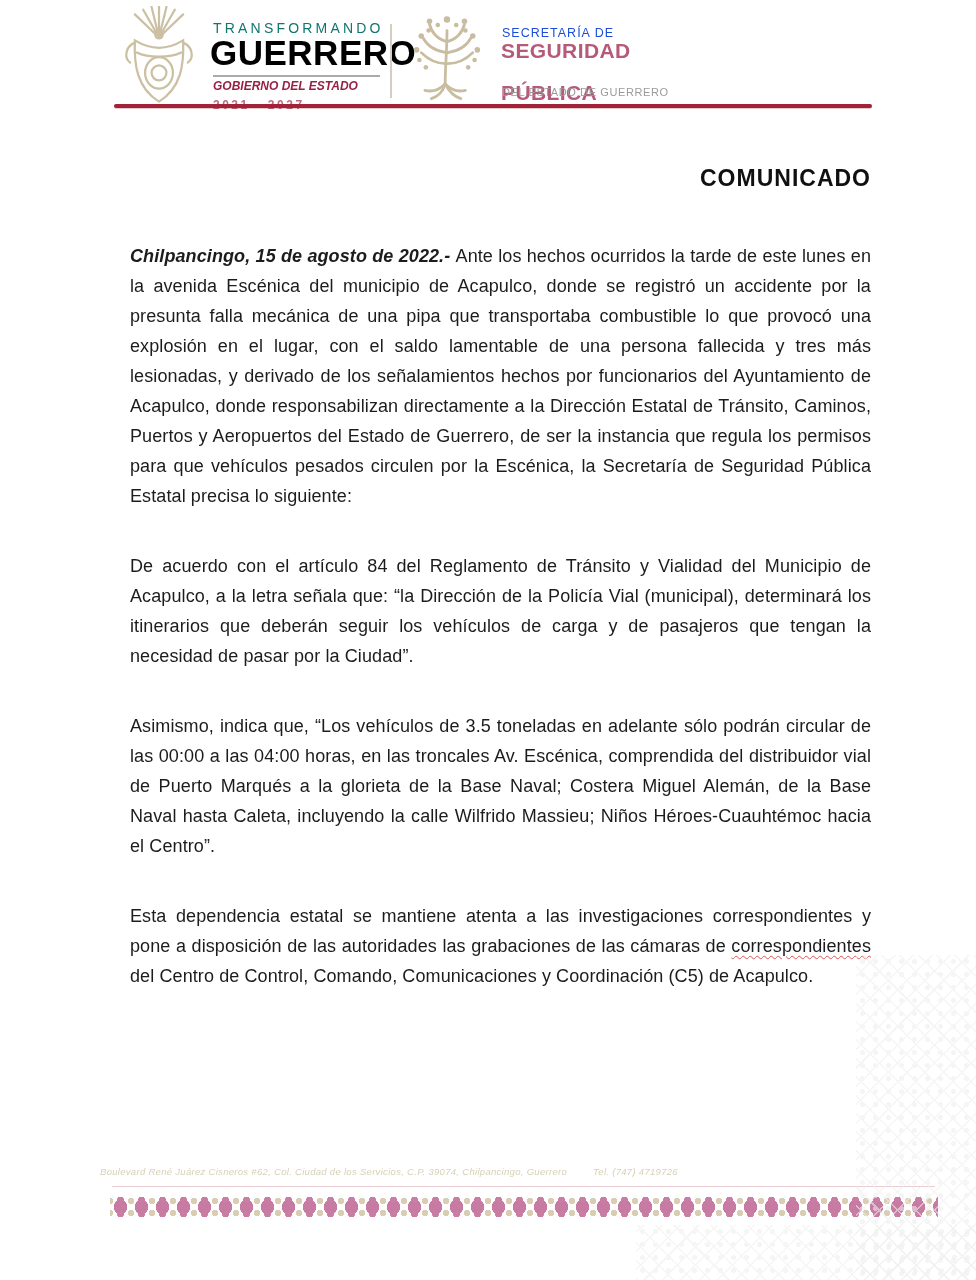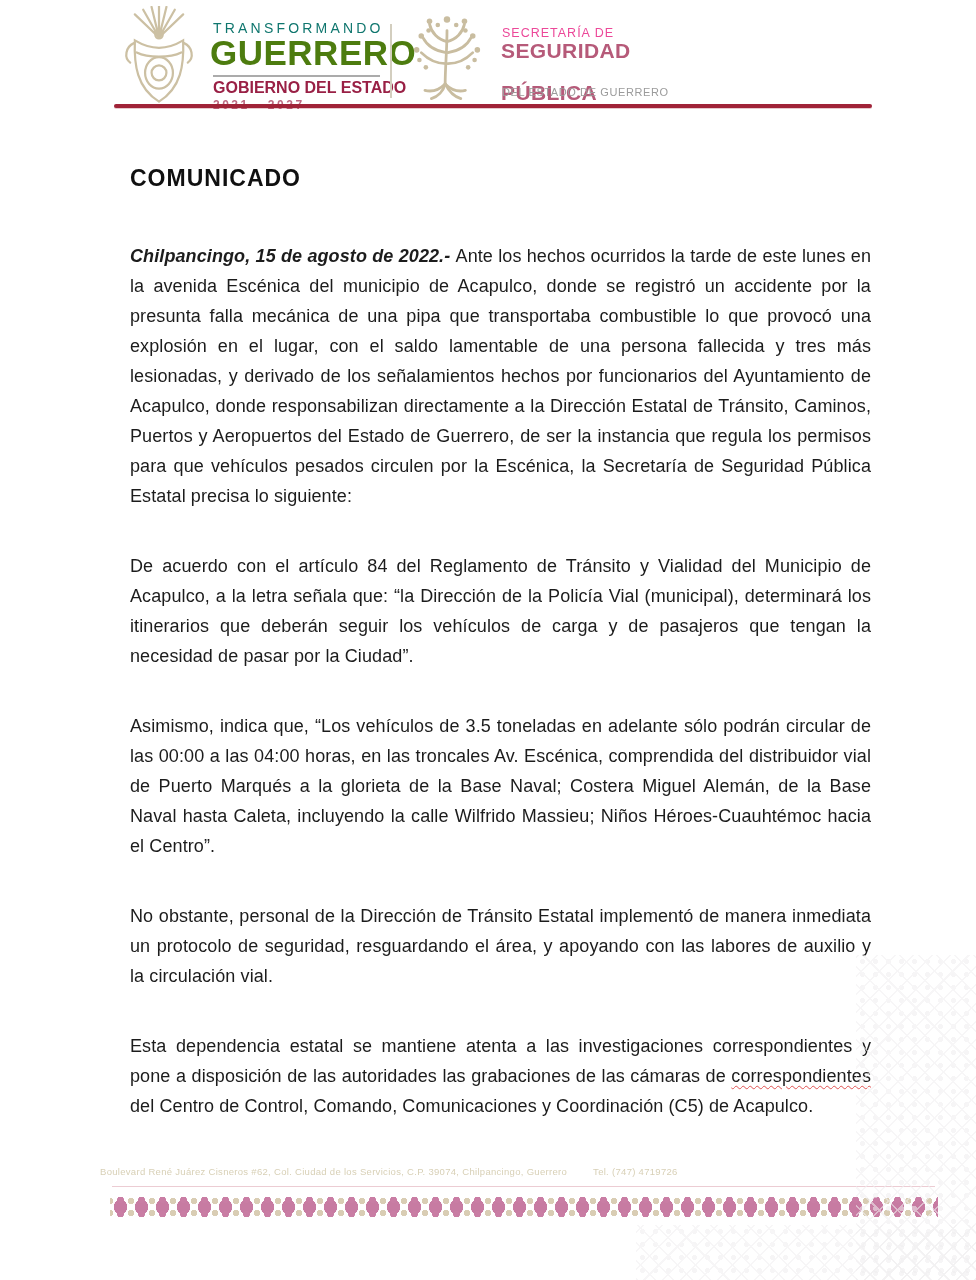--- a/index.html
+++ b/index.html
@@ -6,40 +6,40 @@
   body{
     width:976px;height:1280px;position:relative;margin:0 auto;
     background:#ffffff;overflow:hidden;
     font-family:"Liberation Sans","DejaVu Sans",sans-serif;
   }
   
   .hdr-icon{position:absolute;}
   #escudo{left:110px;top:6px;width:98px;height:104px;}
   #tree{left:400px;top:14px;width:94px;height:92px;}
   .brand-tagline{position:absolute;left:213px;top:20px;font-size:14px;letter-spacing:3.2px;color:#0f766e;font-weight:500;white-space:nowrap;}
-  .brand-name{position:absolute;left:210px;top:33px;font-size:35px;font-weight:800;color:#4d7c0f;letter-spacing:.5px;white-space:nowrap;}
+  .brand-name{position:absolute;left:210px;top:33px;font-size:35px;font-weight:800;color:#000000;letter-spacing:.5px;white-space:nowrap;}
   .brand-rule{position:absolute;left:213px;top:75px;width:167px;height:2px;background:#ababab;}
-  .brand-sub{position:absolute;left:213px;top:79px;font-size:16px;font-weight:800;color:#992045;white-space:nowrap;}
+  .brand-sub{position:absolute;left:213px;top:79px;font-size:12px;font-weight:800;color:#992045;white-space:nowrap;font-style:italic;}
   .brand-period{position:absolute;left:213px;top:98px;font-size:12px;font-weight:700;color:#bd6a82;letter-spacing:2.5px;white-space:nowrap;}
   .hdr-divider{position:absolute;left:390px;top:24px;width:2px;height:74px;background:#d3cebf;}
-  .sec-over{position:absolute;left:502px;top:26px;font-size:12.5px;color:#ec4899;letter-spacing:1px;white-space:nowrap;}
+  .sec-over{position:absolute;left:502px;top:26px;font-size:12.5px;color:#1d4ed8;letter-spacing:1px;white-space:nowrap;}
   .sec-main1{position:absolute;left:501px;top:39px;font-size:21px;font-weight:800;color:#b65a79;letter-spacing:.4px;white-space:nowrap;text-align:right;}
   .sec-main2{position:absolute;left:501px;top:61px;font-size:21px;font-weight:800;color:#b65a79;letter-spacing:.4px;white-space:nowrap;margin-top:20px;}
   .sec-sub{position:absolute;left:502px;top:86px;font-size:11px;color:#9b9b9b;letter-spacing:.6px;white-space:nowrap;}
   .hdr-redline{position:absolute;left:114px;top:104px;width:758px;height:4px;background:#a02338;border-radius:2px;box-shadow:0 1px 0 rgba(160,35,56,.25);}
   
-  .doc-title{position:absolute;left:130px;top:150px;width:741px;text-align:left;
+  .doc-title{position:absolute;left:130px;top:150px;width:741px;text-align:right;
     font-size:23px;font-weight:bold;letter-spacing:1px;color:#101010;}
   .doc-body{position:absolute;left:130px;top:241px;width:741px;}
   .doc-body p{margin:0 0 40px 0;text-align:justify;font-size:18px;line-height:30px;color:#1c1c1c;letter-spacing:.1px;}
   .doc-body p:last-child{margin-bottom:0;}
   .b{font-weight:bold;font-style:italic;}
   .wavy{text-decoration:underline;text-decoration-style:wavy;text-decoration-color:#e05252;text-decoration-thickness:1px;text-underline-offset:3px;}
   
-  .ftr-address{position:absolute;left:100px;top:1166px;font-size:9.5px;color:#d8d0b6;letter-spacing:.3px;white-space:nowrap;}
+  .ftr-address{position:absolute;left:100px;top:1166px;font-size:9.5px;color:#d8d0b6;letter-spacing:.3px;white-space:nowrap;font-style:italic;}
   .ftr-address .tel{margin-left:26px;}
   .ftr-rule{position:absolute;left:112px;top:1186px;width:823px;height:1px;background:#ecccd3;}
   .embroidery{
     position:absolute;left:110px;top:1197px;width:828px;height:20px;
     background-image:
       radial-gradient(circle 3.2px at 0px 4px,  #d9cdb4 95%, transparent),
       radial-gradient(circle 3.2px at 0px 16px, #d9cdb4 95%, transparent),
       radial-gradient(circle 3.2px at 21px 4px, #d9cdb4 95%, transparent),
       radial-gradient(circle 3.2px at 21px 16px,#d9cdb4 95%, transparent),
       radial-gradient(circle 3.4px at 10.5px 2.8px, #c97da4 95%, transparent),
@@ -123,21 +123,20 @@
 
   <div class="hdr-redline"></div>
 </div>
 
 <h1 class="doc-title">COMUNICADO</h1>
 
 <div class="doc-body">
     <p><span class="b">Chilpancingo, 15 de agosto de 2022.- </span><span>Ante los hechos ocurridos la tarde de este lunes en la avenida Escénica del municipio de Acapulco, donde se registró un accidente por la presunta falla mecánica de una pipa que transportaba combustible lo que provocó una explosión en el lugar, con el saldo lamentable de una persona fallecida y tres más lesionadas, y derivado de los señalamientos hechos por funcionarios del Ayuntamiento de Acapulco, donde responsabilizan directamente a la Dirección Estatal de Tránsito, Caminos, Puertos y Aeropuertos del Estado de Guerrero, de ser la instancia que regula los permisos para que vehículos pesados circulen por la Escénica, la Secretaría de Seguridad Pública Estatal precisa lo siguiente:</span></p>
     <p><span>De acuerdo con el artículo 84 del Reglamento de Tránsito y Vialidad del Municipio de Acapulco, a la letra señala que: “la Dirección de la Policía Vial (municipal), determinará los itinerarios que deberán seguir los vehículos de carga y de pasajeros que tengan la necesidad de pasar por la Ciudad”.</span></p>
     <p><span>Asimismo, indica que, “Los vehículos de 3.5 toneladas en adelante sólo podrán circular de las 00:00 a las 04:00 horas, en las troncales Av. Escénica, comprendida del distribuidor vial de Puerto Marqués a la glorieta de la Base Naval; Costera Miguel Alemán, de la Base Naval hasta Caleta, incluyendo la calle Wilfrido Massieu; Niños Héroes-Cuauhtémoc hacia el Centro”.</span></p>
-    <p><span>No obstante, personal de la Dirección de Tránsito Estatal implementó de manera inmediata un protocolo de seguridad, resguardando el área, y apoyando con las labores de auxilio y la circulación vial.</span></p>
     <p><span>Esta dependencia estatal se mantiene atenta a las investigaciones correspondientes y pone a disposición de las autoridades las grabaciones de las cámaras de </span><span class="wavy">correspondientes</span><span> del Centro de Control, Comando, Comunicaciones y Coordinación (C5) de Acapulco.</span></p>
   </div>
 
 <div class="ftr-address">
   <span>Boulevard René Juárez Cisneros #62, Col. Ciudad de los Servicios, C.P. 39074, Chilpancingo, Guerrero</span><span class="tel">Tel. (747) 4719726</span>
 </div>
 <div class="ftr-rule"></div>
 <div class="embroidery"></div>
 <div class="wm wm-right"></div>
 <div class="wm wm-bottom"></div>

